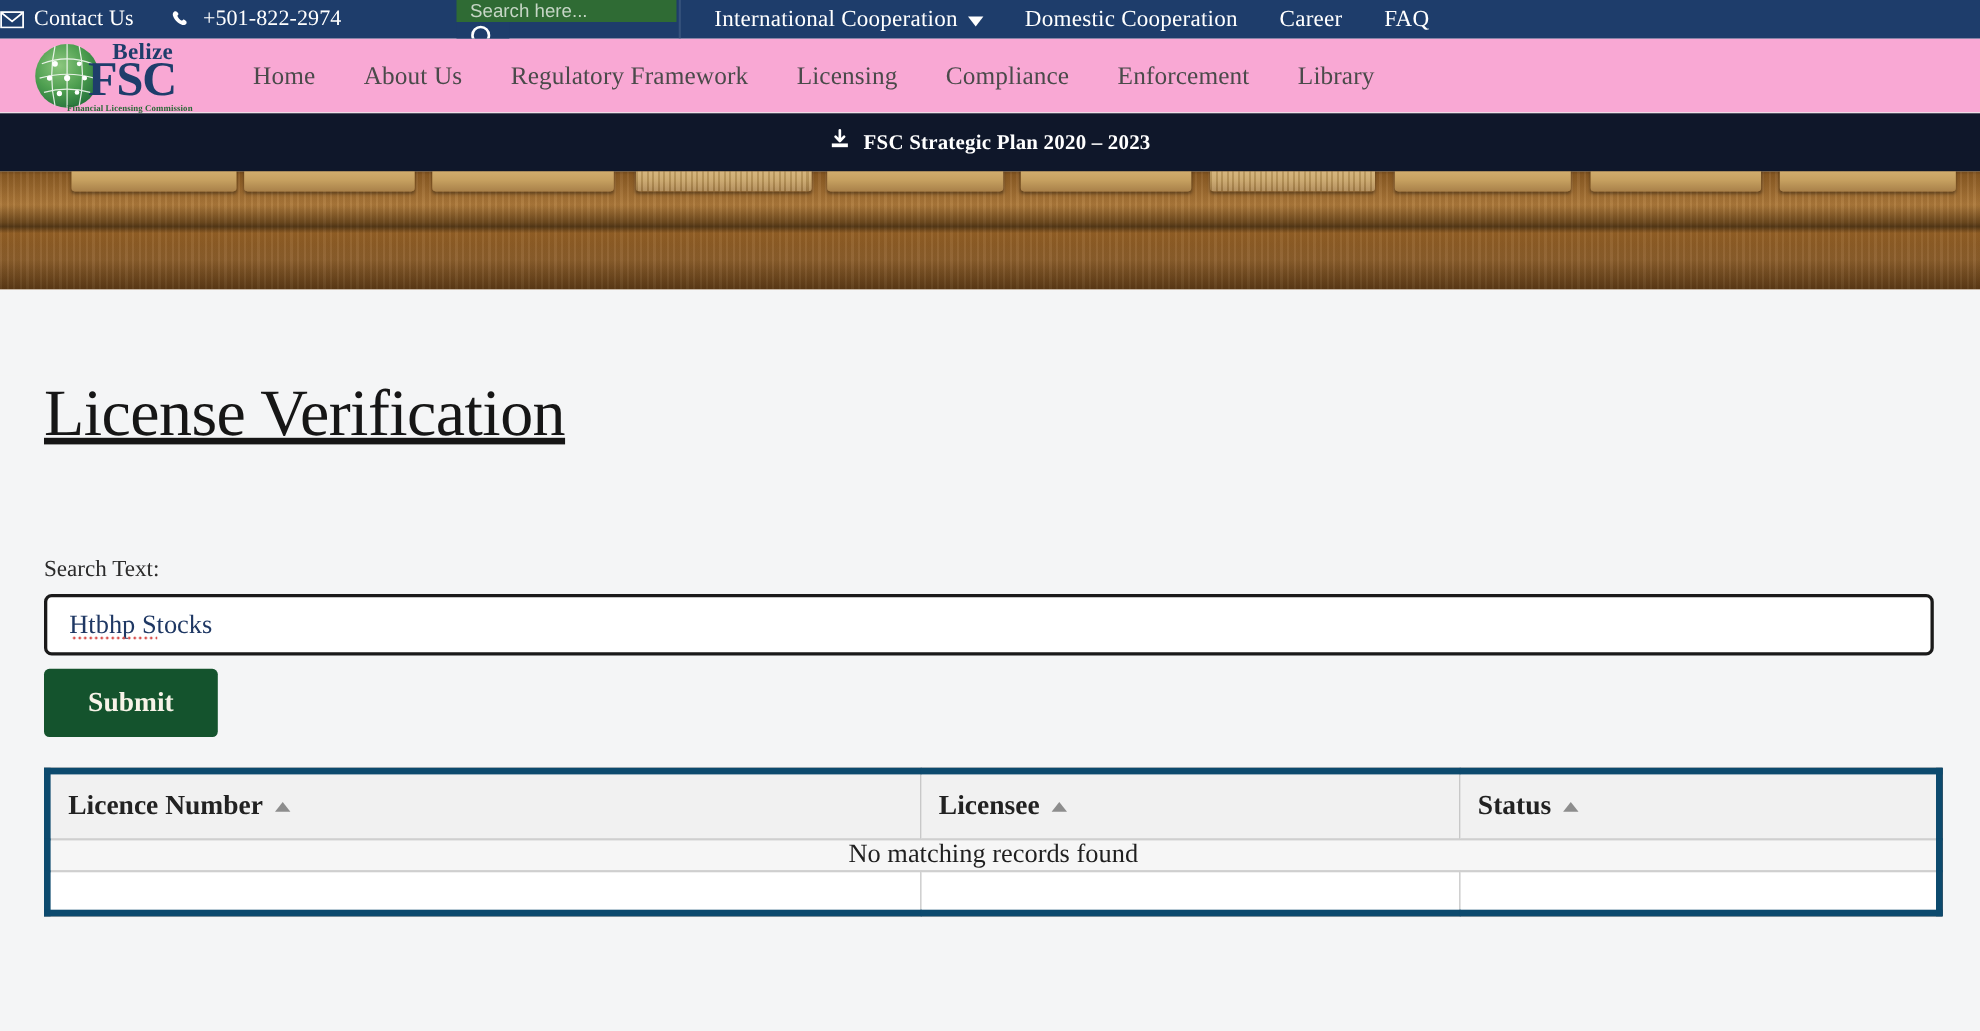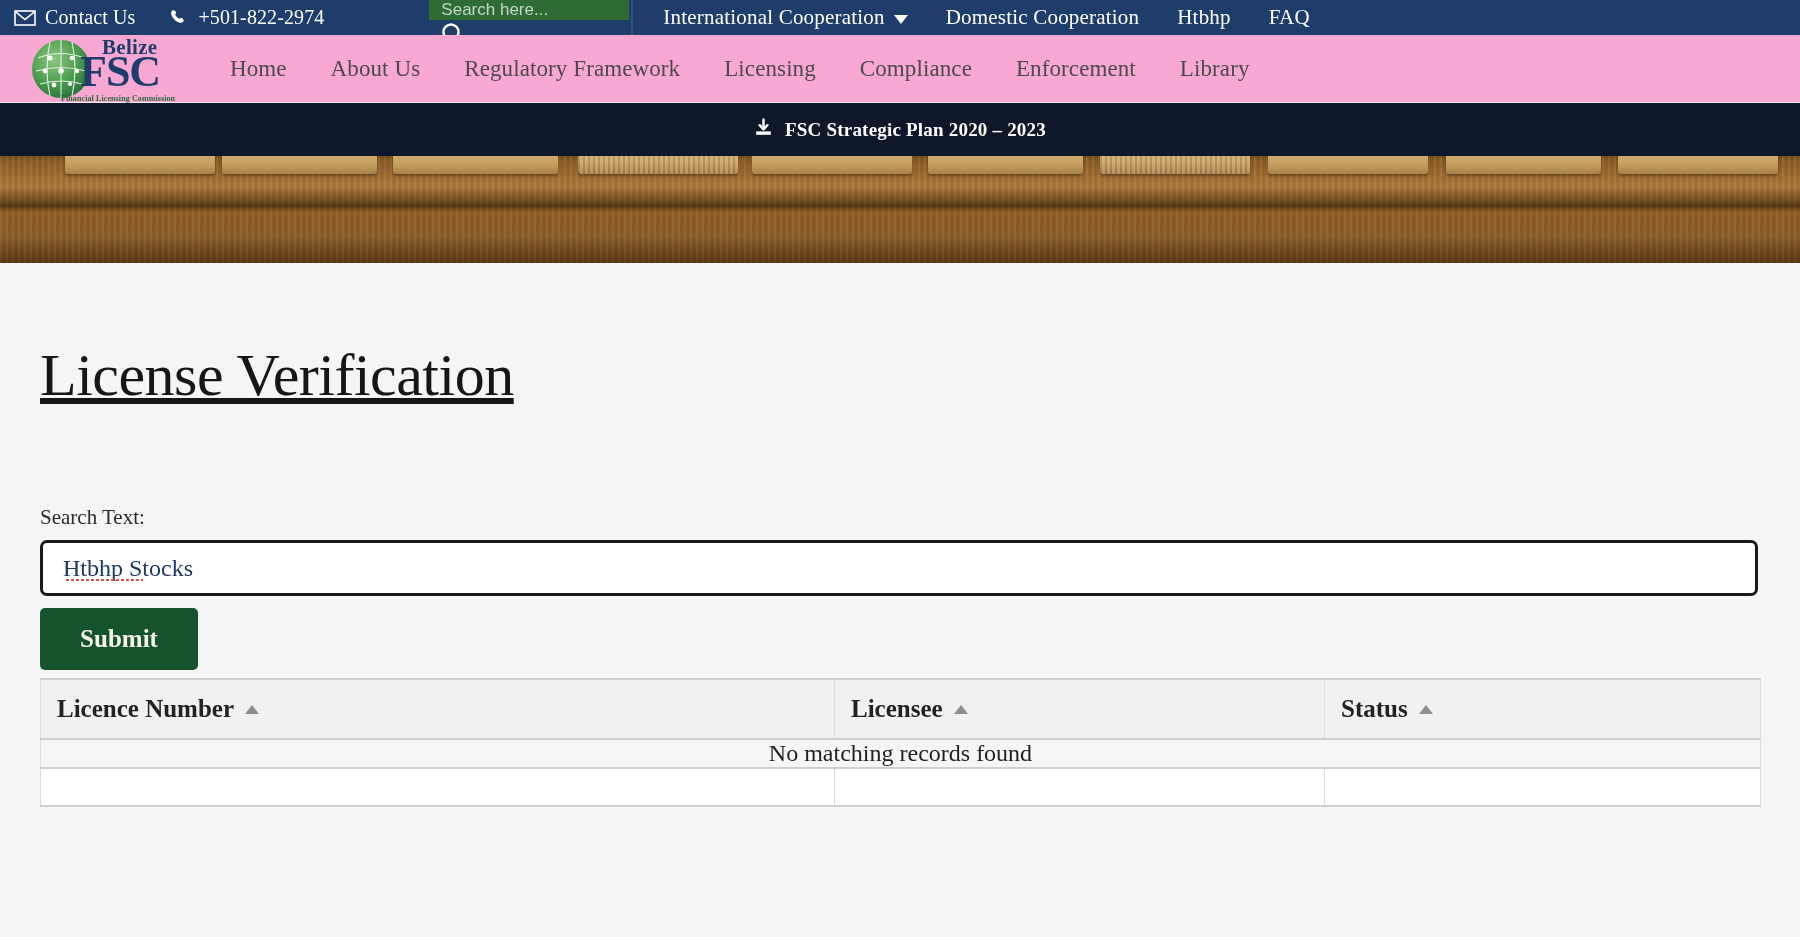--- a/index.html
+++ b/index.html
@@ -19,21 +19,20 @@
     background: #1e3d6b;
     display: flex;
     align-items: stretch;
     color: #ffffff;
     overflow: hidden;
   }
   .topbar-left {
     display: flex;
     align-items: center;
     gap: 34px;
-    padding-left: 14px;
   }
   .tb-item {
     display: flex;
     align-items: center;
     gap: 9px;
     font-size: 20px;
     color: #ffffff;
     white-space: nowrap;
     letter-spacing: .1px;
   }
@@ -280,26 +279,26 @@
     border-radius: 5px;
     color: #f7f3e8;
     font-family: "Liberation Serif", serif;
     font-size: 25px;
     font-weight: bold;
     cursor: pointer;
   }
 
   
   .results-table {
-    margin-top: 8px;
+    margin-top: 28px;
     width: 1720px;
     border-collapse: collapse;
     table-layout: fixed;
     background: #000000;
-    border: 1px solid #0c4a6e;
+    border: 6px solid #0c4a6e;
   }
   .results-table th {
     background: #f1f1f1;
     border: 1px solid #dedede;
     border-top: 2px solid #cfcfcf;
     border-bottom: 2px solid #cfcfcf;
     text-align: left;
     padding: 15px 16px;
     font-size: 25px;
     font-weight: bold;
@@ -374,21 +373,21 @@
 
   <div class="topnav">
     <div class="topnav-item">
       <span>International Cooperation</span>
       <span class="caret-down"></span>
     </div>
     <div class="topnav-item">
       <span>Domestic Cooperation</span>
     </div>
     <div class="topnav-item">
-      <span>Htbhp</span>
+      <span>Career</span>
     </div>
     <div class="topnav-item">
       <span>FAQ</span>
     </div>
   </div>
 </div>
 
 <div class="mainhead">
   <div class="logo">
     <span class="globe">

